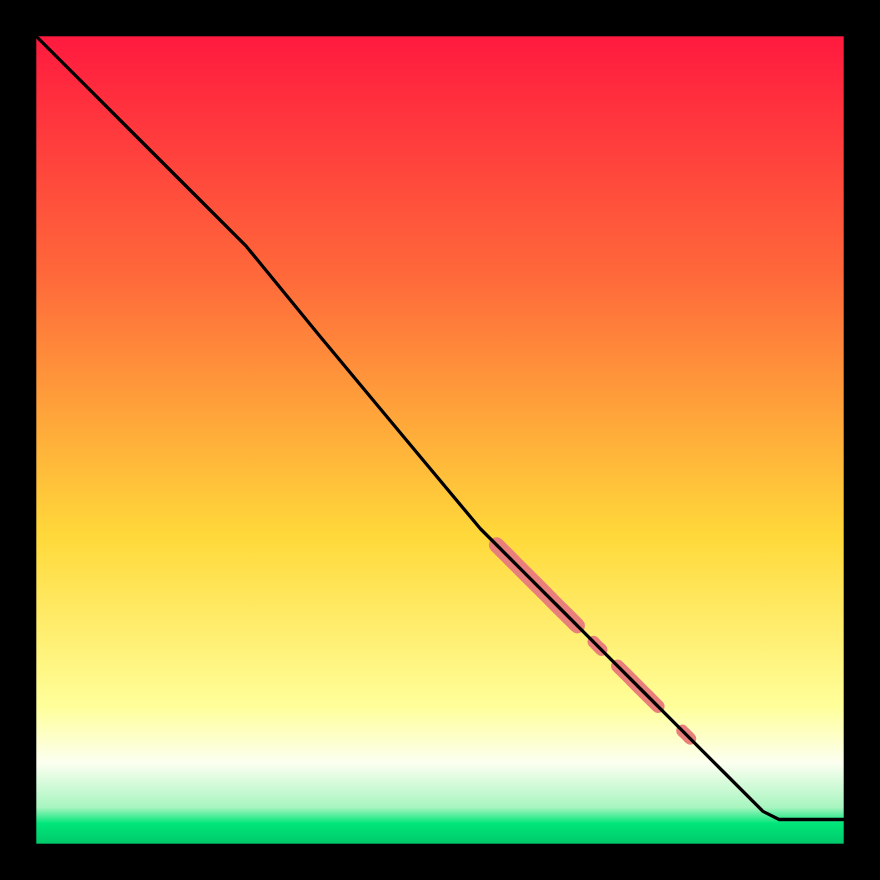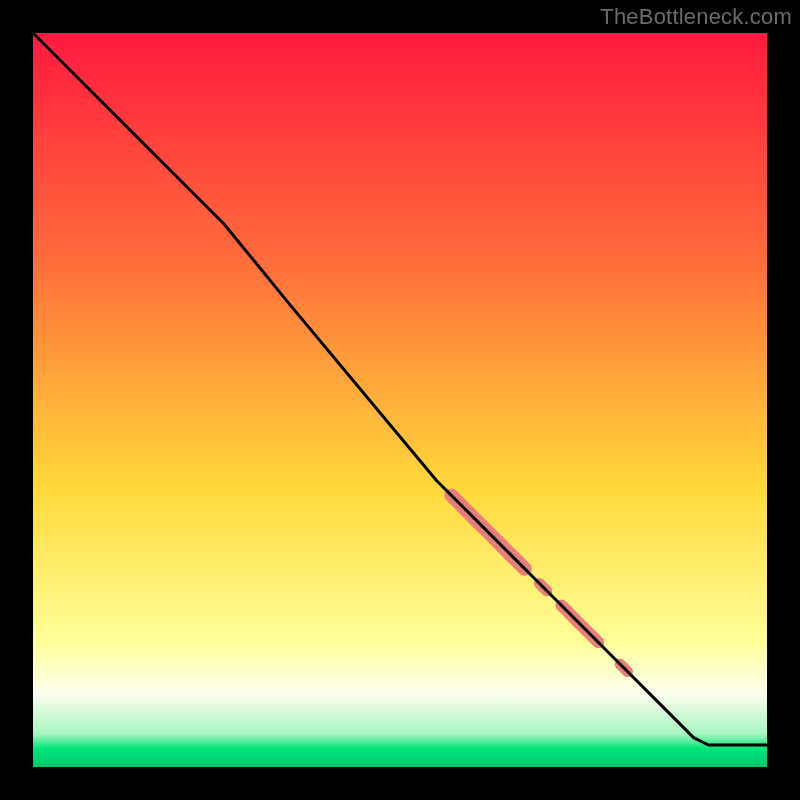--- a/index.html
+++ b/index.html
@@ -31,21 +31,20 @@
   svg {
     position: absolute;
     left: 0;
     top: 0;
   }
 </style>
 </head>
 <body>
 
 <div class="frame">
-  <div class="watermark">TheBottleneck.com</div>
 
   <svg id="chart-svg" width="800" height="800" viewBox="0 0 800 800">
     <defs>
       <linearGradient id="heat" x1="0" y1="0" x2="0" y2="1">
           <stop offset="0%" stop-color="#ff1a3f"></stop>
           <stop offset="30%" stop-color="#ff6a3a"></stop>
           <stop offset="62%" stop-color="#ffd93a"></stop>
           <stop offset="83%" stop-color="#ffff9a"></stop>
           <stop offset="90%" stop-color="#fcfff0"></stop>
           <stop offset="95.5%" stop-color="#a8f5c0"></stop>

